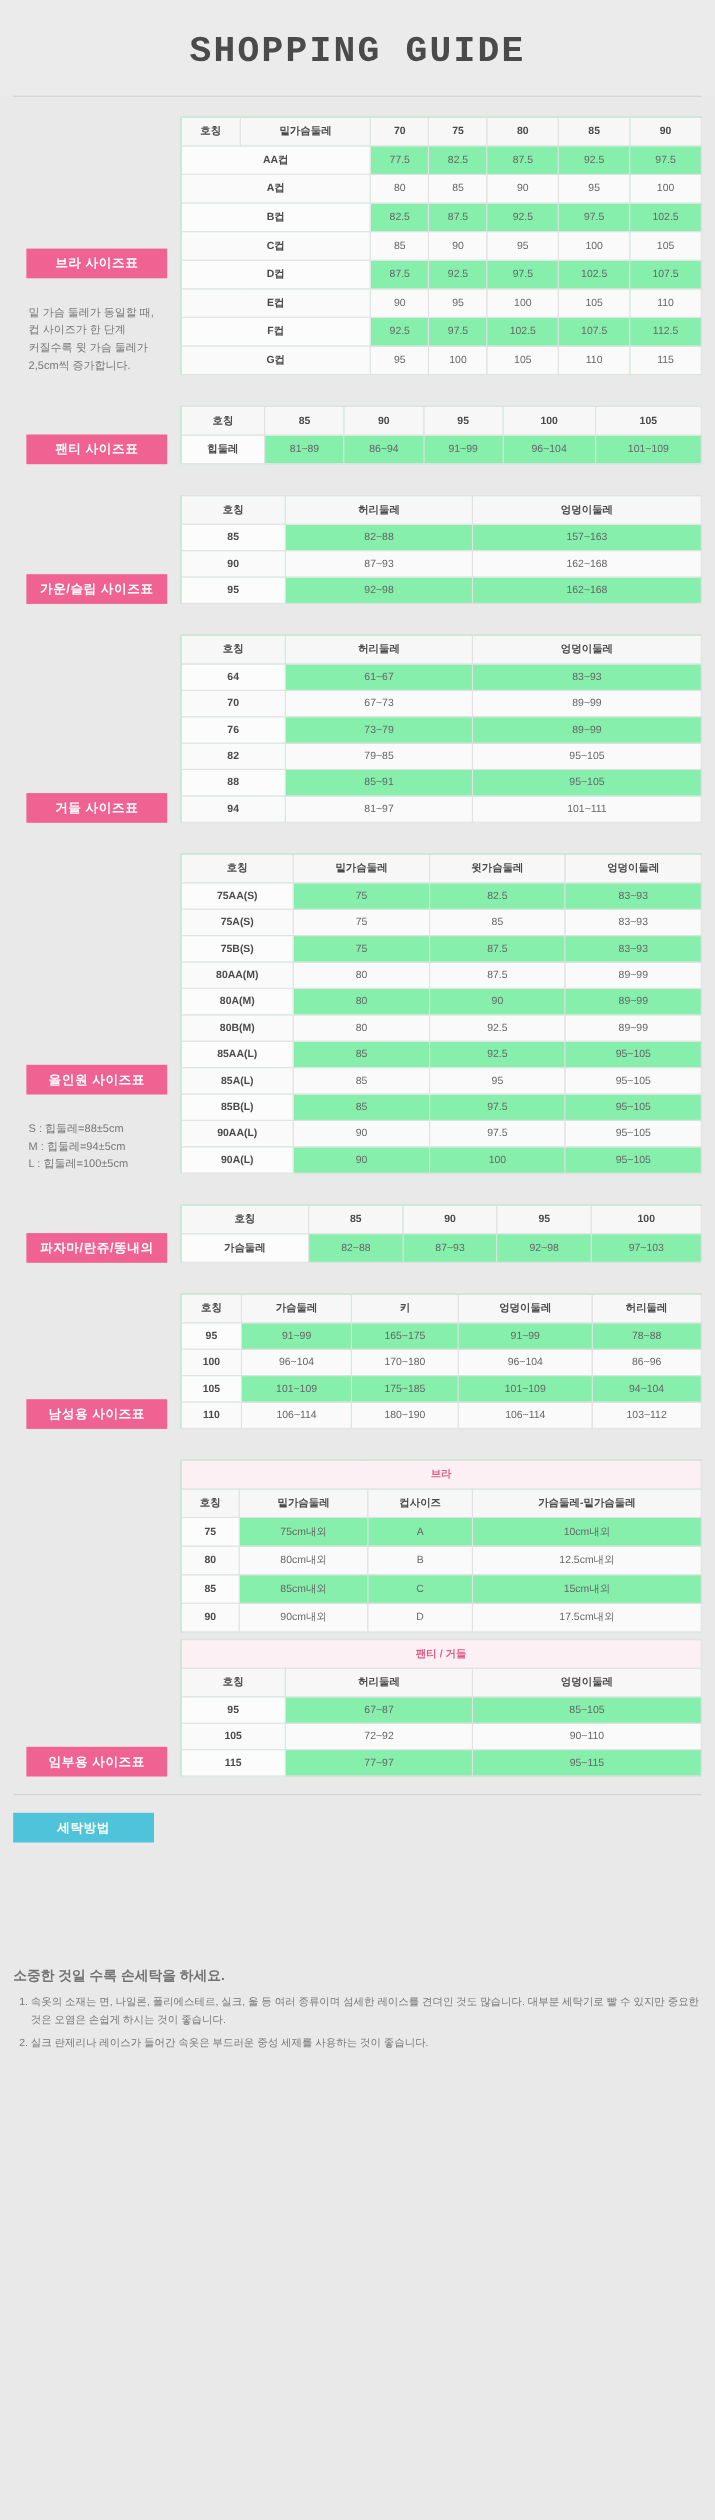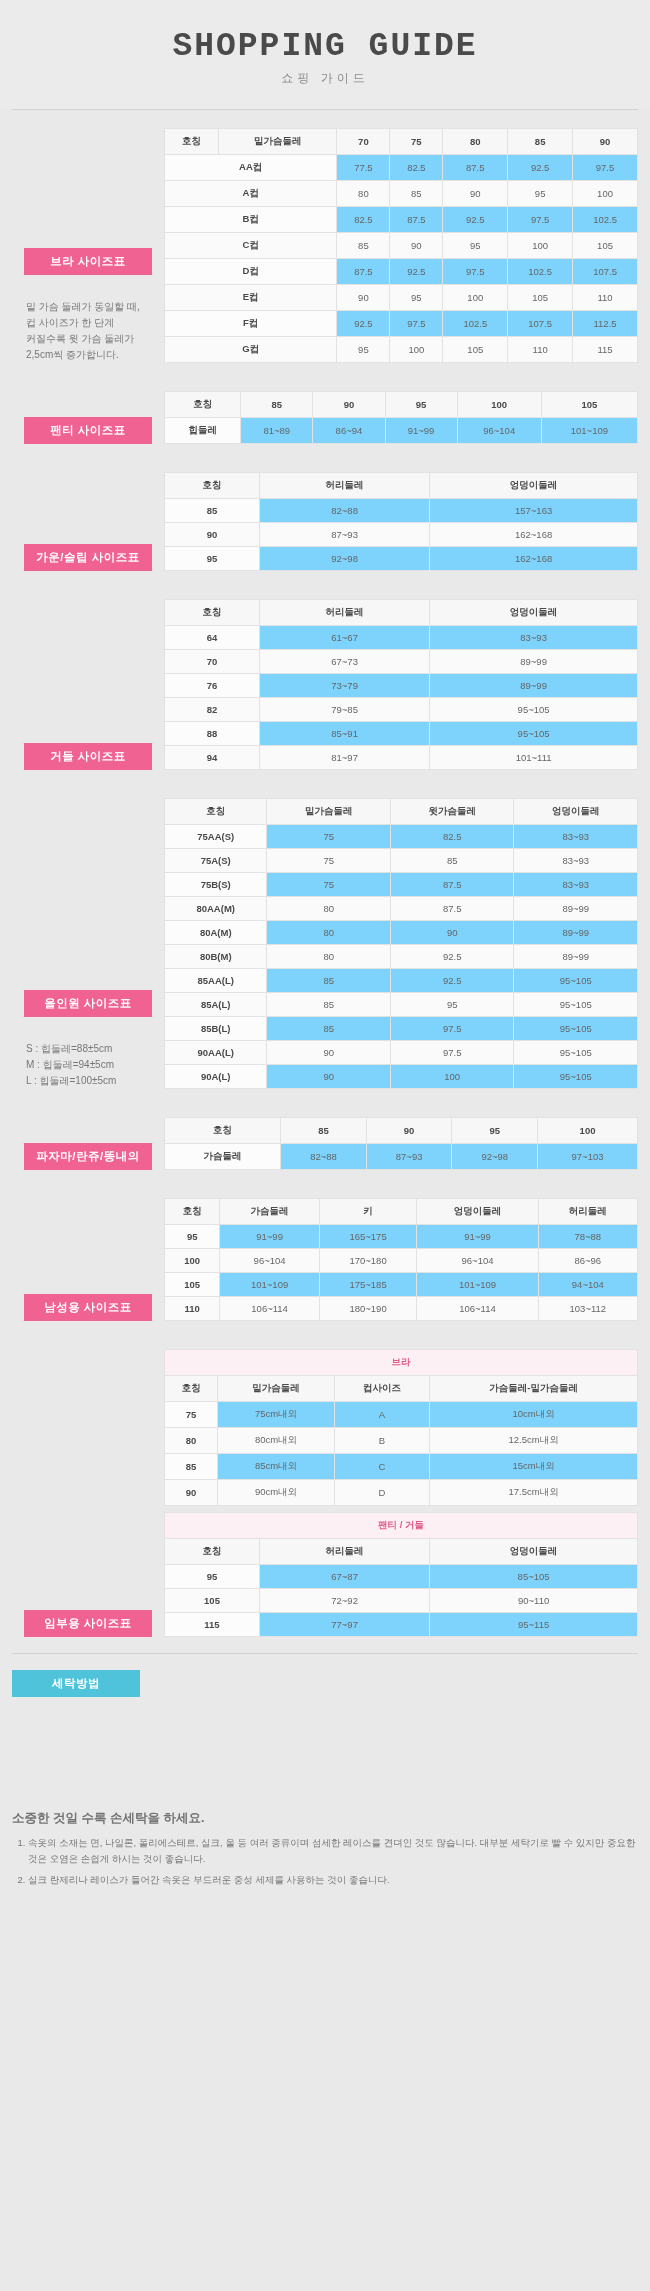--- a/index.html
+++ b/index.html
@@ -72,21 +72,21 @@
     padding-left: 2px;
   }
   .note-lines div { white-space: nowrap; }
   .rightcol {
     flex: 1 1 auto;
     min-width: 0;
   }
   table.sz {
     width: 100%;
     border-collapse: collapse;
-    background: #7dd3fc;
+    background: #86efac;
     font-size: 9.5px;
     color: #666;
   }
   table.sz th, table.sz td {
     border: 1px solid #e2e2e2;
     text-align: center;
     padding: 6px 2px;
     font-weight: normal;
   }
   table.sz thead th {
@@ -130,21 +130,20 @@
   ol.washlist li { margin-bottom: 6px; }
   .top-rule { height: 1px; background: #d2d2d2; margin: 6px 12px 0 12px; }
 </style>
 </head>
 <body>
 
 <div class="page">
 
   <div class="header">
     <h1>SHOPPING GUIDE</h1>
-    <div class="sub">쇼핑 가이드</div>
   </div>
   <div class="divider"></div>
 
   <div id="sections">
       <div class="section">
         <div class="leftcol">
           <span class="tag">브라 사이즈표</span>
           <div class="note note-lines">
             <div>밑 가슴 둘레가 동일할 때,</div>
             <div>컵 사이즈가 한 단계</div>

